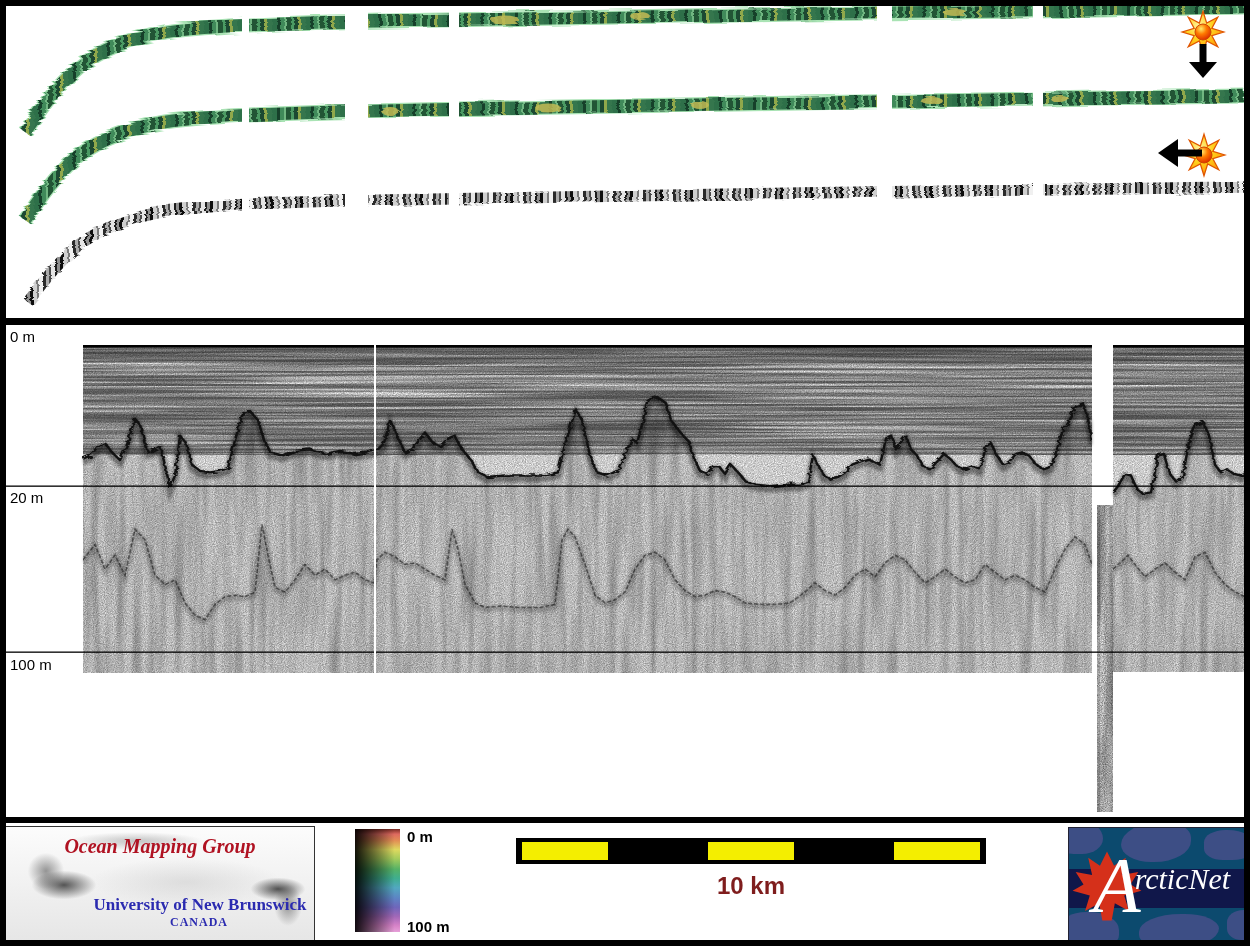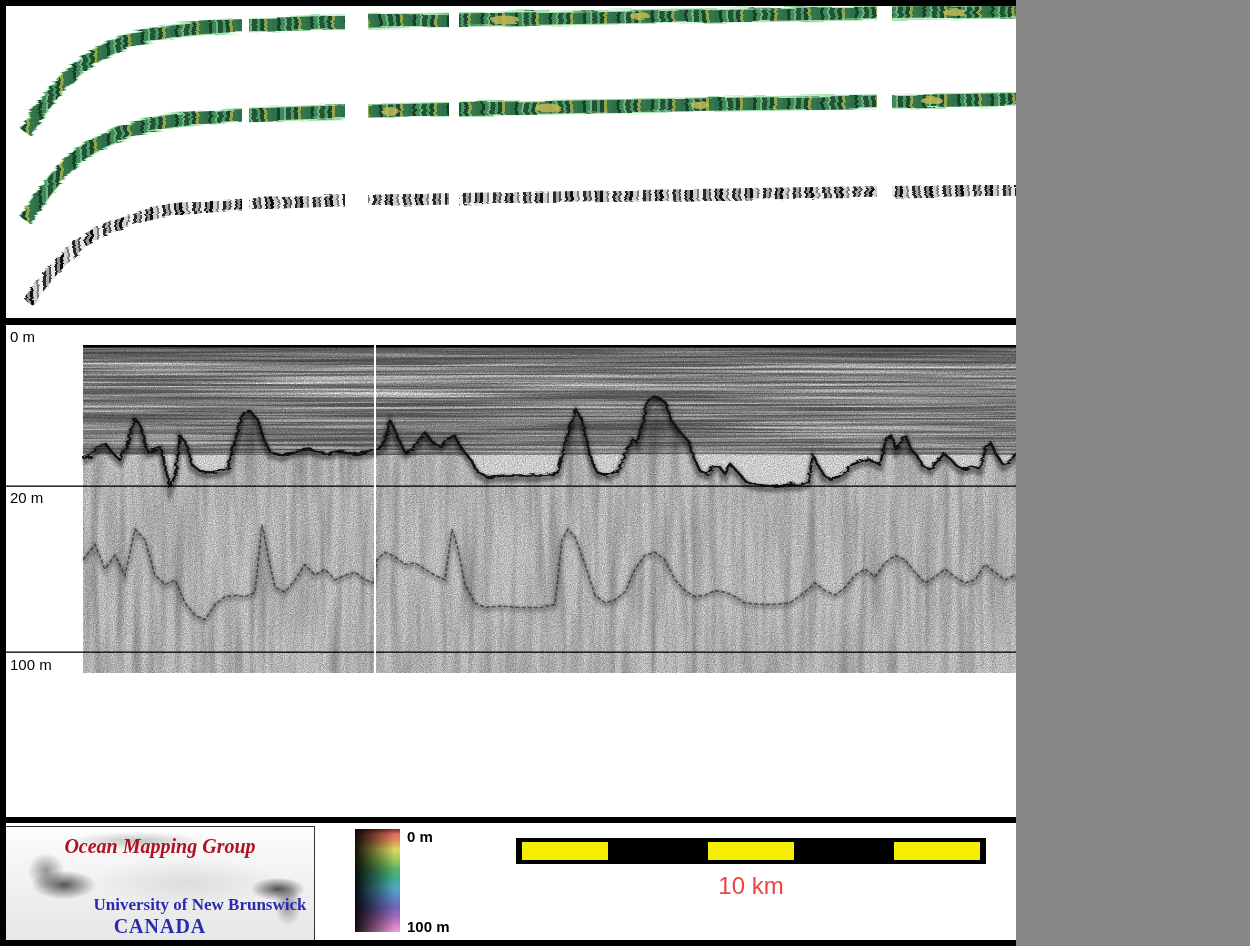--- a/index.html
+++ b/index.html
@@ -1,16 +1,16 @@
 <!DOCTYPE html>
 <html><head>
 <meta charset="utf-8">
 <style>
   html,body{margin:0;padding:0;background:#888;}
-  #fig{position:relative;width:1016px;height:946px;background:#fff;overflow:hidden;
+  #fig{position:relative;width:1250px;height:946px;background:#fff;overflow:hidden;
        font-family:"Liberation Sans",sans-serif;}
   .blackbar{position:absolute;background:#000;}
   .abs{position:absolute;}
   .depth-label{position:absolute;left:10px;font-size:15px;color:#000;}
   svg{display:block;}
   
   .echo-fill{fill:rgba(45,45,45,0.09);stroke:none;}
   .echo-streak{fill:#000;stroke:none;}
   .echo-shadow{fill:none;stroke:rgba(15,15,15,0.38);stroke-width:7;}
   .echo-line{fill:none;stroke:#141414;stroke-width:2.4;stroke-linejoin:round;}
@@ -25,32 +25,32 @@
       radial-gradient(20px 30px at 282px 78px, rgba(60,60,60,.5), rgba(0,0,0,0) 70%),
       radial-gradient(90px 12px at 130px 14px, rgba(130,130,130,.45), rgba(0,0,0,0) 75%),
       radial-gradient(120px 30px at 180px 55px, rgba(160,160,160,.25), rgba(0,0,0,0) 80%),
       linear-gradient(#fcfcfc,#e6e6e6);}
   .omg-title{position:absolute;left:0;top:8px;width:100%;text-align:center;
     font-family:Liberation Serif, serif;font-style:italic;font-weight:bold;
     font-size:20px;color:#b01222;}
   .omg-univ{position:absolute;left:0;top:68px;width:100%;text-align:center;
     font-family:"Liberation Serif",serif;font-weight:bold;font-size:17px;color:#2b2bb0;margin-left:40px;}
   .omg-country{position:absolute;left:0;top:88px;width:100%;text-align:center;
-    font-family:"Liberation Serif",serif;font-weight:bold;font-size:20px;color:#2b2bb0;letter-spacing:1px;}
+    font-family:"Liberation Serif",serif;font-weight:bold;font-size:12px;color:#2b2bb0;letter-spacing:1px;padding-left:39px;}
   .colorbar{position:absolute;left:355px;top:829px;width:45px;height:103px;
     background:
       linear-gradient(to right, rgba(0,0,0,.92), rgba(0,0,0,.35) 55%, rgba(0,0,0,0) 88%),
       linear-gradient(to bottom,#7c2b24 0%,#df6a60 5%,#e28c54 11%,#ded95f 20%,
         #a3cb5c 29%,#55b266 39%,#3fae8f 48%,#52a8c0 57%,#5d84c4 67%,
         #6f66bb 76%,#a268b8 85%,#d783c8 94%,#e6a0d8 100%);}
   .cb-label{position:absolute;left:407px;font-size:15px;font-weight:bold;color:#000;}
   .scalebar{position:absolute;left:516px;top:838px;width:470px;height:26px;background:#000;}
   .sb-seg{position:absolute;top:4px;height:18px;width:86px;background:#f4ee00;}
   .sb-label{position:absolute;left:516px;top:872px;width:470px;text-align:center;
-    font-size:24px;font-weight:normal;color:#ef4444;}
+    font-size:24px;font-weight:bold;color:#7f1d1d;}
   .arctic-box{position:absolute;left:1068px;top:827px;width:176px;height:113px;
     background:#0c4a6e;overflow:hidden;border:1px solid #223;}
   .blob{position:absolute;background:#3d4e85;border-radius:45% 60% 50% 40%;}
   .arctic-band{position:absolute;left:0;top:41px;width:100%;height:39px;background:#10174a;}
   .arctic-text{position:absolute;left:24px;top:18px;width:150px;color:#fff;
     font-family:"Liberation Serif",serif;font-style:italic;white-space:nowrap;}
   .arctic-a{font-size:78px;line-height:78px;}
   .arctic-rest{font-size:30px;position:relative;top:-22px;left:-6px;}
 </style>
 </head>

